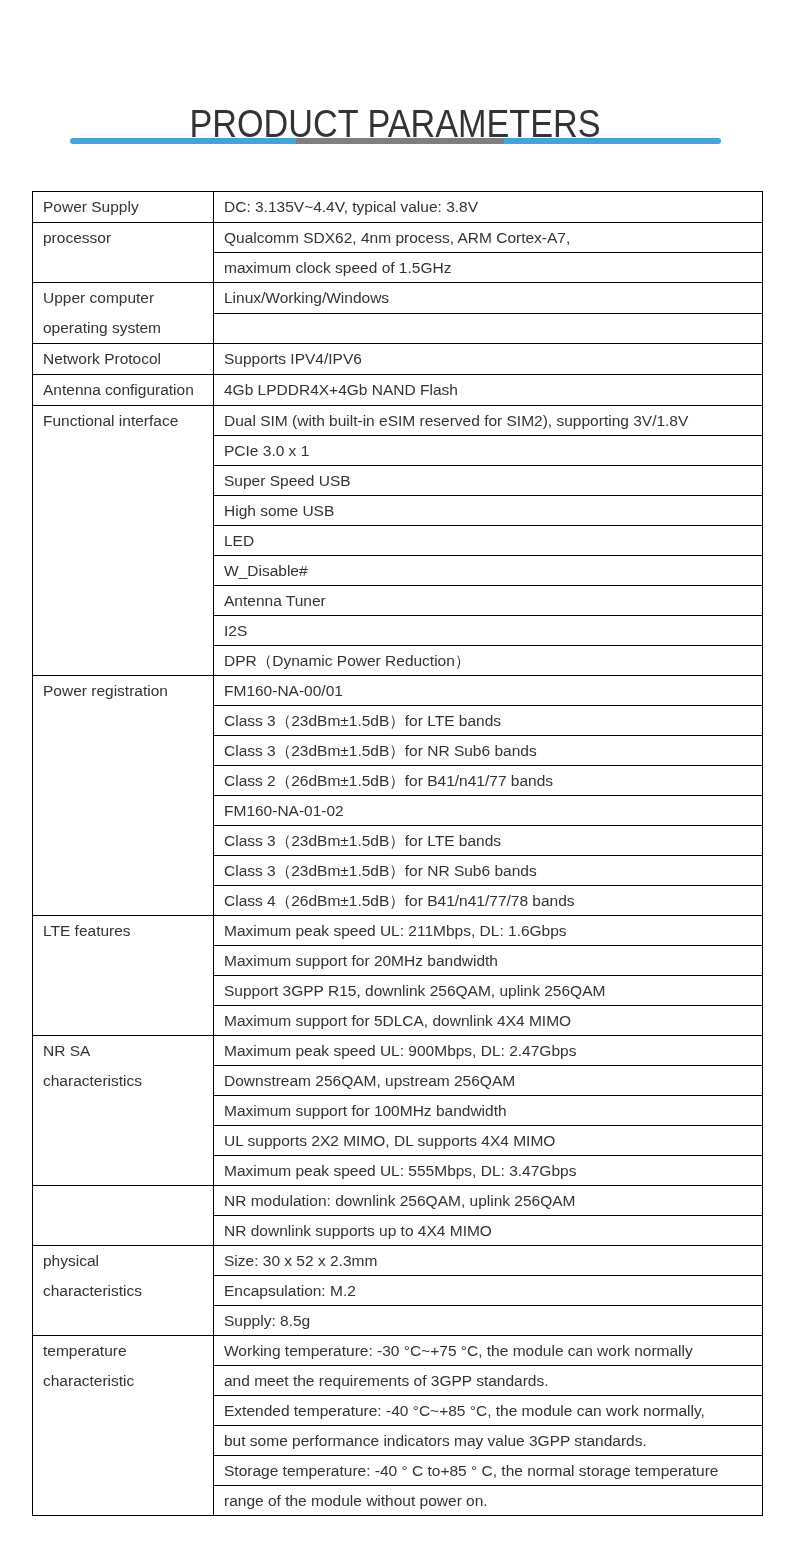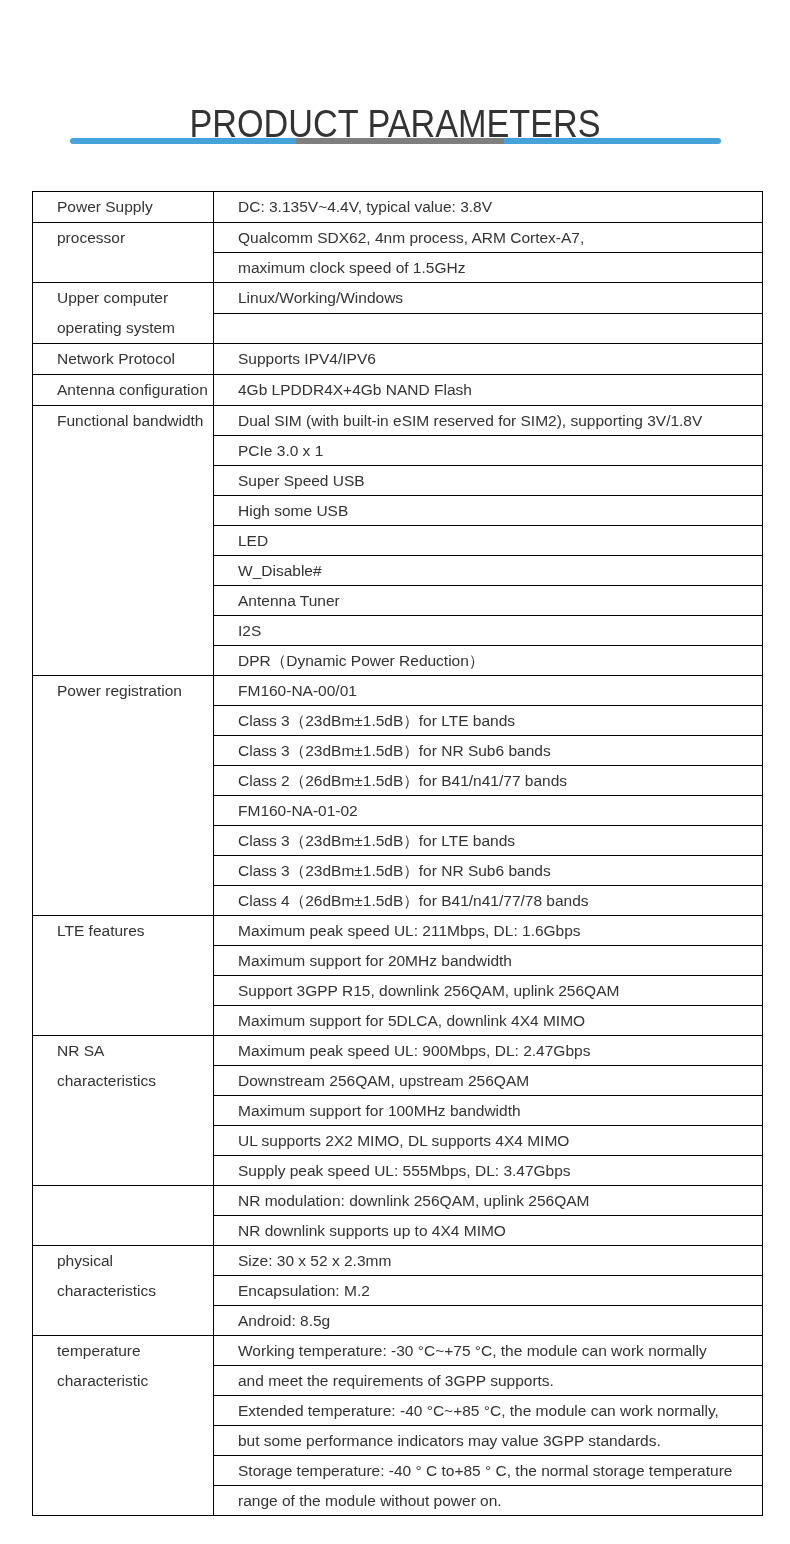--- a/index.html
+++ b/index.html
@@ -11,21 +11,21 @@
   .bar { position: absolute; top: 138px; left: 70px; width: 651px; height: 6px;
          border-radius: 3px; overflow: hidden; display: flex; }
   .bar .seg { height: 100%; }
   .seg-a { width: 226px; }
   .seg-b { width: 208px; }
   .seg-c { flex: 1; }
   table.params { position: absolute; top: 191px; left: 32px; width: 730px;
                  border-collapse: collapse; table-layout: fixed; }
   table.params col.c1 { width: 181px; }
   table.params col.c2 { width: 549px; }
-  table.params td { height: 29px; padding: 0 24px; font-size: 15.5px; color: #333333;
+  table.params td { height: 29px; padding: 0 10px; font-size: 15.5px; color: #333333;
                     line-height: 29px; white-space: nowrap; overflow: hidden; vertical-align: top; }
   table.params td.label { border-left: 1.5px solid #000; border-right: 1.5px solid #000;
                           border-top: 1.5px solid #000; border-bottom: 1.5px solid #000; }
   table.params td.val { border: 1.5px solid #000; }
   .label-line { display: block; height: 30px; line-height: 29px; }
 </style>
 </head>
 <body>
 
 <h1 class="title">PRODUCT PARAMETERS</h1>
@@ -74,21 +74,21 @@
         <td class="val">Supports IPV4/IPV6</td>
       </tr>
       <tr>
         <td class="label" rowspan="1">
           <span class="label-line">Antenna configuration</span>
         </td>
         <td class="val">4Gb LPDDR4X+4Gb NAND Flash</td>
       </tr>
       <tr>
         <td class="label" rowspan="9">
-          <span class="label-line">Functional bandwidth</span>
+          <span class="label-line">Functional interface</span>
         </td>
         <td class="val">Dual SIM (with built-in eSIM reserved for SIM2), supporting 3V/1.8V</td>
       </tr>
       <tr>
         <td class="val">PCIe 3.0 x 1</td>
       </tr>
       <tr>
         <td class="val">Super Speed USB</td>
       </tr>
       <tr>
@@ -161,21 +161,21 @@
       <tr>
         <td class="val">Downstream 256QAM, upstream 256QAM</td>
       </tr>
       <tr>
         <td class="val">Maximum support for 100MHz bandwidth</td>
       </tr>
       <tr>
         <td class="val">UL supports 2X2 MIMO, DL supports 4X4 MIMO</td>
       </tr>
       <tr>
-        <td class="val">Supply peak speed UL: 555Mbps, DL: 3.47Gbps</td>
+        <td class="val">Maximum peak speed UL: 555Mbps, DL: 3.47Gbps</td>
       </tr>
       <tr>
         <td class="label" rowspan="2">
           <span class="label-line"></span>
         </td>
         <td class="val">NR modulation: downlink 256QAM, uplink 256QAM</td>
       </tr>
       <tr>
         <td class="val">NR downlink supports up to 4X4 MIMO</td>
       </tr>
@@ -183,31 +183,31 @@
         <td class="label" rowspan="3">
           <span class="label-line">physical</span>
           <span class="label-line">characteristics</span>
         </td>
         <td class="val">Size: 30 x 52 x 2.3mm</td>
       </tr>
       <tr>
         <td class="val">Encapsulation: M.2</td>
       </tr>
       <tr>
-        <td class="val">Android: 8.5g</td>
+        <td class="val">Supply: 8.5g</td>
       </tr>
       <tr>
         <td class="label" rowspan="6">
           <span class="label-line">temperature</span>
           <span class="label-line">characteristic</span>
         </td>
         <td class="val">Working temperature: -30 °C~+75 °C, the module can work normally</td>
       </tr>
       <tr>
-        <td class="val">and meet the requirements of 3GPP supports.</td>
+        <td class="val">and meet the requirements of 3GPP standards.</td>
       </tr>
       <tr>
         <td class="val">Extended temperature: -40 °C~+85 °C, the module can work normally,</td>
       </tr>
       <tr>
         <td class="val">but some performance indicators may value 3GPP standards.</td>
       </tr>
       <tr>
         <td class="val">Storage temperature: -40 ° C to+85 ° C, the normal storage temperature</td>
       </tr>

